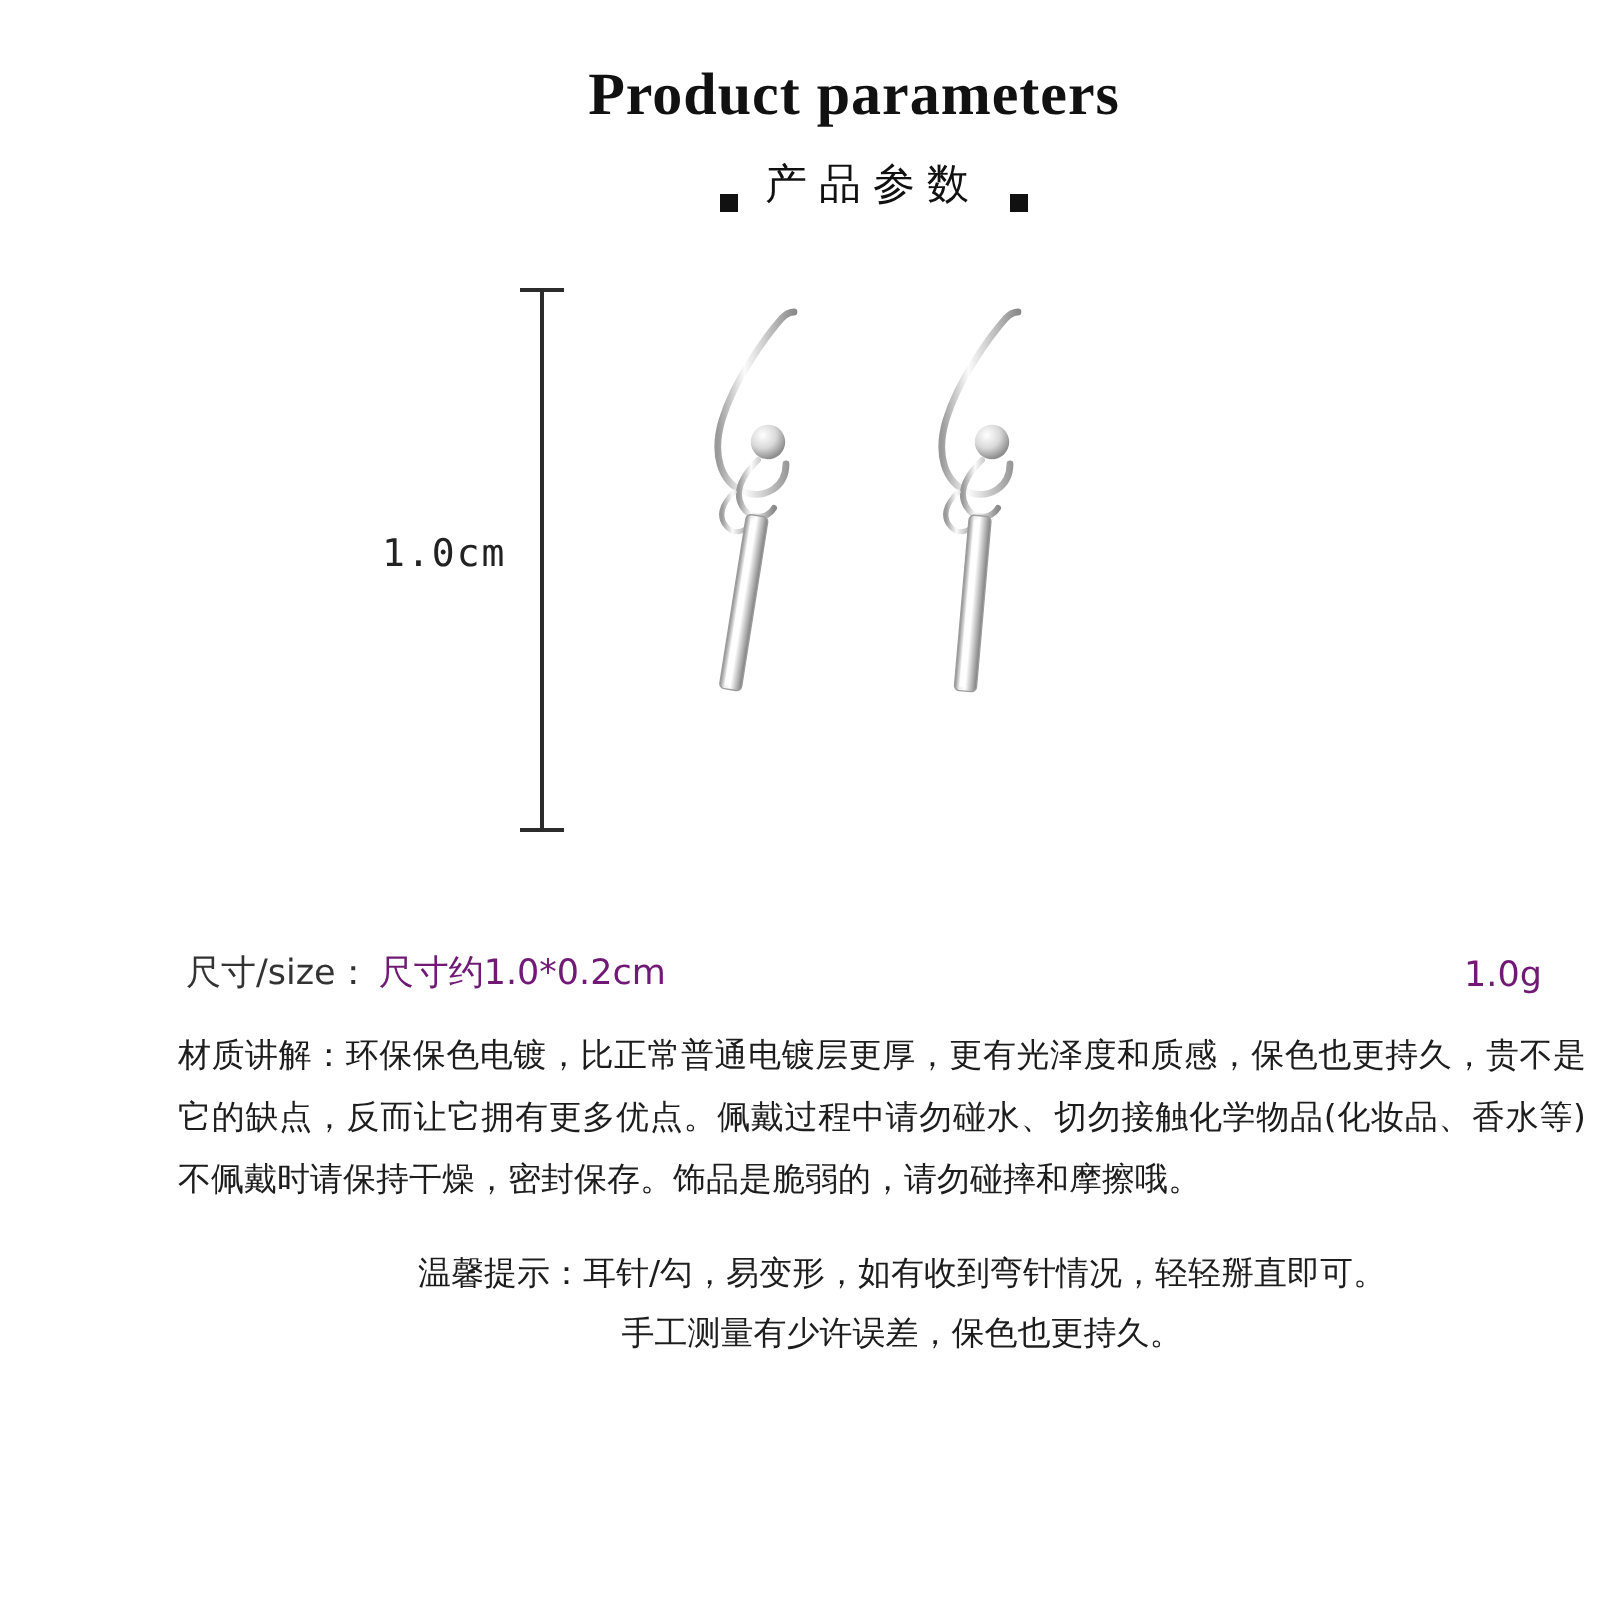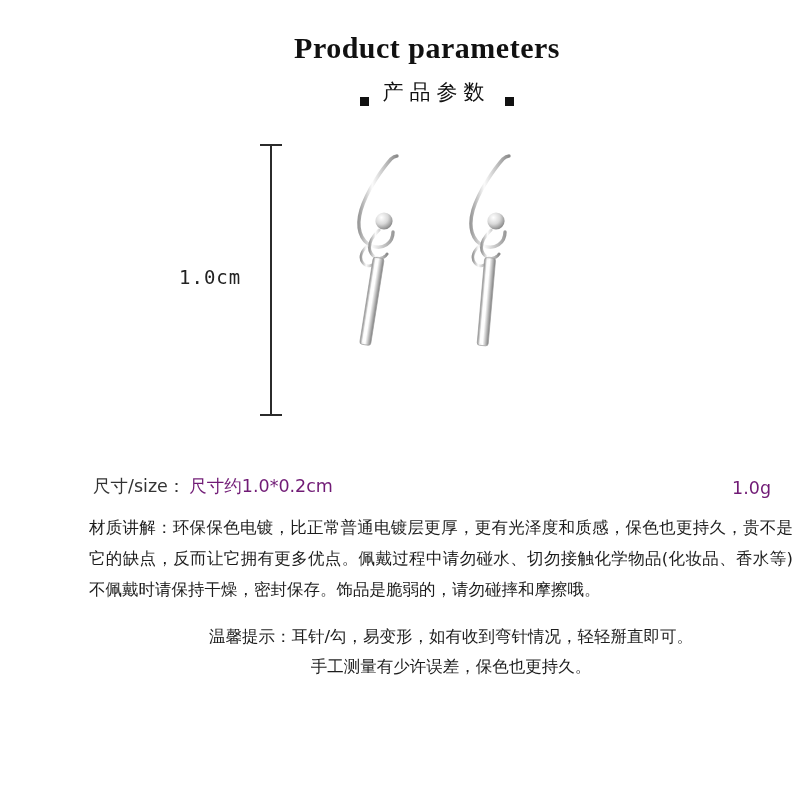--- a/index.html
+++ b/index.html
@@ -77,21 +77,21 @@
     position: absolute;
     left: -10px;
     width: 22px;
     height: 2px;
     background: #2b2b2b;
   }
   .measure::before { top: 0; }
   .measure::after { bottom: 0; }
   .measure-label {
     position: absolute;
-    left: 152px;
+    left: 164px;
     top: 140px;
     font-family: "DejaVu Sans Mono", monospace;
     font-size: 19px;
     letter-spacing: 1px;
     color: #222;
   }
 
   .earrings {
     position: absolute;
     left: 300px;

